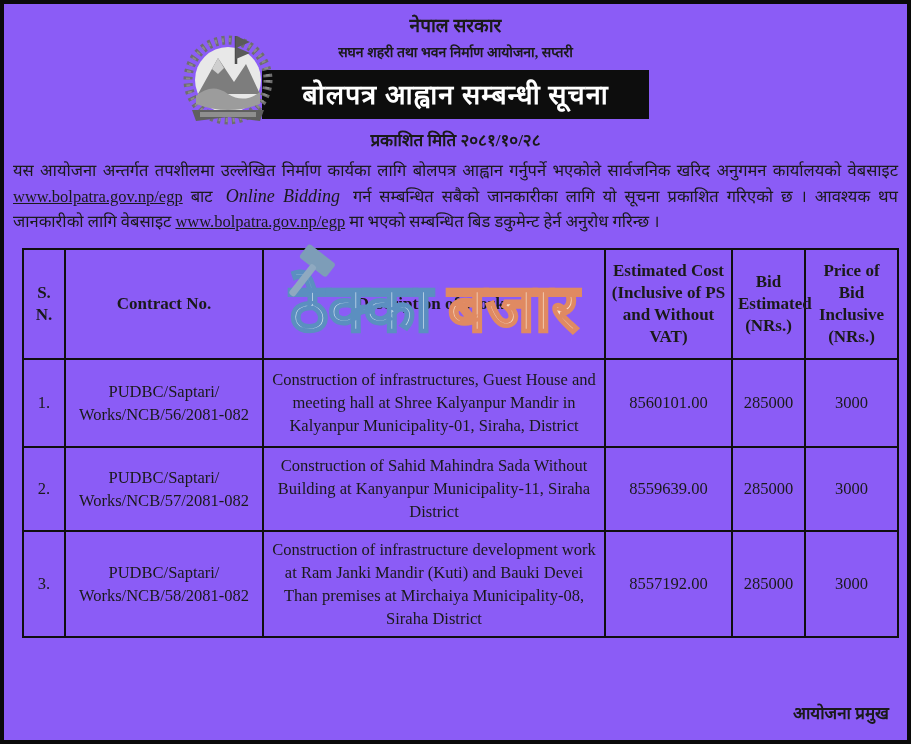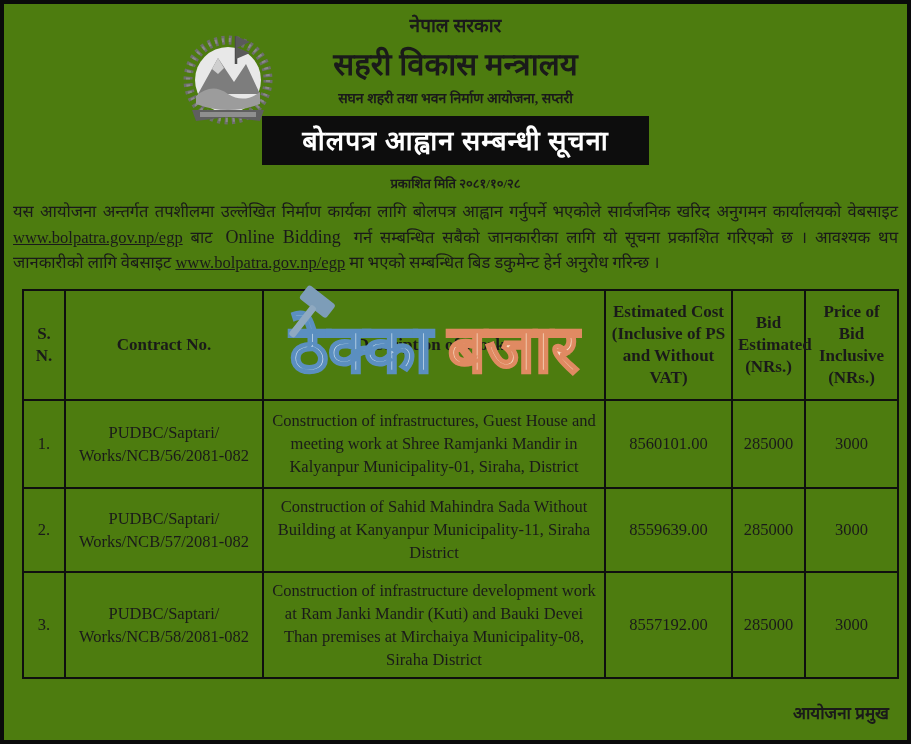--- a/index.html
+++ b/index.html
@@ -1,39 +1,39 @@
 <!DOCTYPE html>
 <html><head>
 <meta charset="utf-8">
 <style>
   html,body{margin:0;padding:0;background:#fff;}
   .page{
     width:911px;height:744px;box-sizing:border-box;position:relative;
-    background:#4d7c0f;border:4px solid #0a0a0a;margin:0;overflow:hidden;
+    background:#8b5cf6;border:4px solid #0a0a0a;margin:0;overflow:hidden;
     font-family:"Liberation Serif","DejaVu Serif",serif;color:#1a1a1a;
   }
   .inner{position:relative;width:100%;height:100%;}
   
   .hdr{text-align:center;padding-top:6px;}
   .hdr .gov{font-size:19px;font-weight:bold;margin:2px 0 4px;}
   .hdr .ministry{font-size:31px;font-weight:bold;margin:2px 0 4px;}
   .hdr .dept{font-size:25px;font-weight:bold;margin:2px 0 4px;}
   .hdr .office{font-size:14px;font-weight:bold;margin:2px 0 0;}
   .emblem{position:absolute;left:172px;top:20px;width:104px;height:108px;}
   .banner{
     display:inline-block;background:#0d0d0d;color:#fff;font-weight:bold;
     font-size:27px;padding:5px 40px 7px;margin-top:9px;letter-spacing:1px;
   }
-  .pubdate{font-size:13px;font-weight:bold;margin-top:9px;}
+  .pubdate{font-size:17px;font-weight:bold;margin-top:9px;}
   
   .bodytext{
     margin:7px 9px 0 9px;font-size:16.5px;line-height:25.5px;text-align:justify;
   }
   .bodytext .url{text-decoration:underline;}
-  .bodytext .latin{font-size:18px;padding:0 5px;}
+  .bodytext .latin{font-size:18px;padding:0 5px;font-style:italic;}
   
   .tblwrap{position:relative;margin:13px 0 0 18px;}
   table.tender{border-collapse:collapse;table-layout:fixed;width:875px;background:transparent;}
   table.tender th,table.tender td{
     border:2px solid #0f0f0f;text-align:center;vertical-align:middle;
     padding:2px 5px;background:transparent;
   }
   table.tender th{font-size:17px;font-weight:bold;line-height:22px;}
   table.tender td{font-size:16.5px;line-height:23px;}
   tr.hrow{height:110px;}
@@ -76,21 +76,20 @@
       <line x1="60" y1="12" x2="60" y2="40" stroke="#4d4d4d" stroke-width="2.5"></line>
       <polygon points="60,12 74,18 60,24" fill="#5a5a5a"></polygon>
       <polygon points="60,23 74,29 60,35" fill="#5a5a5a"></polygon>
 
       <path d="M16,86 L88,86 L84,97 L52,93 L20,97 Z" fill="#5f5f5f"></path>
       <rect x="24" y="88" width="56" height="5" fill="#8f8f8f"></rect>
     </svg>
 
     <div class="hdr">
       <div class="gov">नेपाल सरकार</div>
-      <div class="ministry">सहरी विकास मन्त्रालय</div>
       <div class="office">सघन शहरी तथा भवन निर्माण आयोजना, सप्तरी</div>
       <div>
         <span class="banner">बोलपत्र आह्वान सम्बन्धी सूचना</span>
       </div>
       <div class="pubdate">प्रकाशित मिति २०८१/१०/२८</div>
     </div>
 
     <div class="bodytext"><span>यस आयोजना अन्तर्गत तपशीलमा उल्लेखित निर्माण कार्यका लागि बोलपत्र आह्वान गर्नुपर्ने भएकोले सार्वजनिक खरिद अनुगमन कार्यालयको वेबसाइट </span><span class="url">www.bolpatra.gov.np/egp</span><span> बाट </span><span class="latin">Online Bidding</span><span> गर्न सम्बन्धित सबैको जानकारीका लागि यो सूचना प्रकाशित गरिएको छ । आवश्यक थप जानकारीको लागि वेबसाइट </span><span class="url">www.bolpatra.gov.np/egp</span><span> मा भएको सम्बन्धित बिड डकुमेन्ट हेर्न अनुरोध गरिन्छ ।</span></div>
 
     <div class="tblwrap">
@@ -122,21 +121,21 @@
           <th>Estimated Cost (Inclusive of PS and Without VAT)</th>
           <th>Bid Estimated (NRs.)</th>
           <th>Price of Bid Inclusive (NRs.)</th>
         </tr>
         <tr class="r0">
           <td>1.</td>
           <td>
             <div>PUDBC/Saptari/</div>
             <div>Works/NCB/56/2081-082</div>
           </td>
-          <td class="desc-cell">Construction of infrastructures, Guest House and meeting work at  Shree Ramjanki Mandir in Kalyanpur Municipality-01, Siraha, District</td>
+          <td class="desc-cell">Construction of infrastructures, Guest House and meeting hall at  Shree Kalyanpur Mandir in Kalyanpur Municipality-01, Siraha, District</td>
           <td>8560101.00</td>
           <td>285000</td>
           <td>3000</td>
         </tr>
         <tr class="r1">
           <td>2.</td>
           <td>
             <div>PUDBC/Saptari/</div>
             <div>Works/NCB/57/2081-082</div>
           </td>

